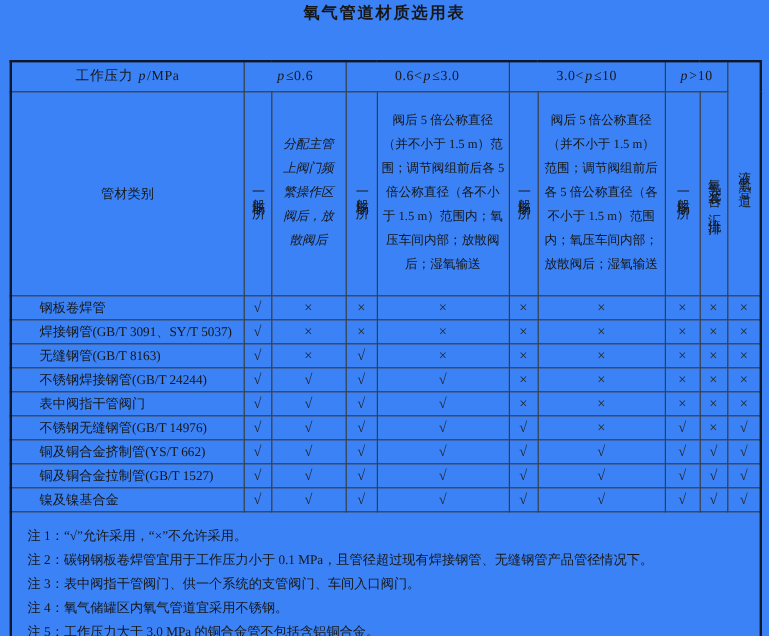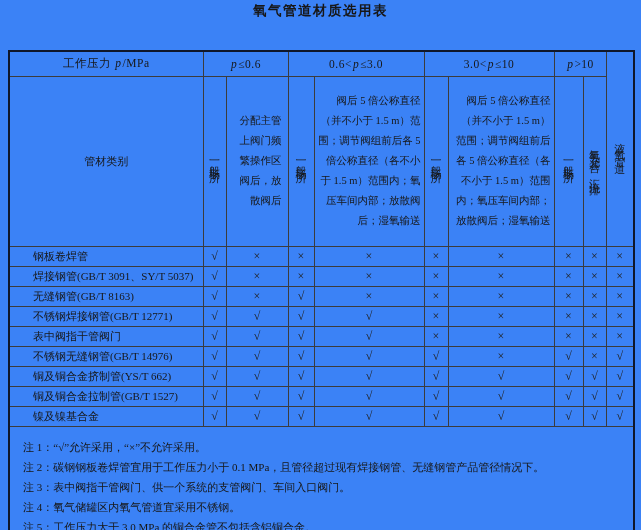--- a/index.html
+++ b/index.html
@@ -56,22 +56,22 @@
   tr.hr2 { height: 170px; }
   .vspan {
     writing-mode: vertical-rl;
     text-orientation: upright;
     display: inline-block;
     letter-spacing: 3px;
     font-size: 11px;
     line-height: 1.1;
   }
   .vspan.loose { letter-spacing: 7px; }
-  td.wrapcell { line-height: 20px; font-size: 10.5px; padding: 0 3px; text-align: right; }
-  td.wrapcell.narrow { padding: 0 6px; }
+  td.wrapcell { line-height: 20px; font-size: 10.5px; padding: 0 3px; }
+  td.wrapcell.narrow { padding: 0 6px; font-style: italic; }
   tr.dr { height: 20px; }
   td.mat {
     text-align: left;
     padding-left: 23px;
     font-size: 11px;
     white-space: nowrap;
   }
   td.mk { font-size: 12px; color: #222; }
   tr.nr { height: 110px; }
   td.notes {
@@ -175,21 +175,21 @@
       <td class="mk">×</td>
       <td class="mk bl2">√</td>
       <td class="mk">×</td>
       <td class="mk bl2">×</td>
       <td class="mk">×</td>
       <td class="mk bl2">×</td>
       <td class="mk">×</td>
       <td class="mk bl2">×</td>
     </tr>
     <tr class="dr">
-      <td class="mat">不锈钢焊接钢管(GB/T 12771)</td>
+      <td class="mat">不锈钢焊接钢管(GB/T 24244)</td>
       <td class="mk bl2">√</td>
       <td class="mk">√</td>
       <td class="mk bl2">√</td>
       <td class="mk">√</td>
       <td class="mk bl2">×</td>
       <td class="mk">×</td>
       <td class="mk bl2">×</td>
       <td class="mk">×</td>
       <td class="mk bl2">×</td>
     </tr>

